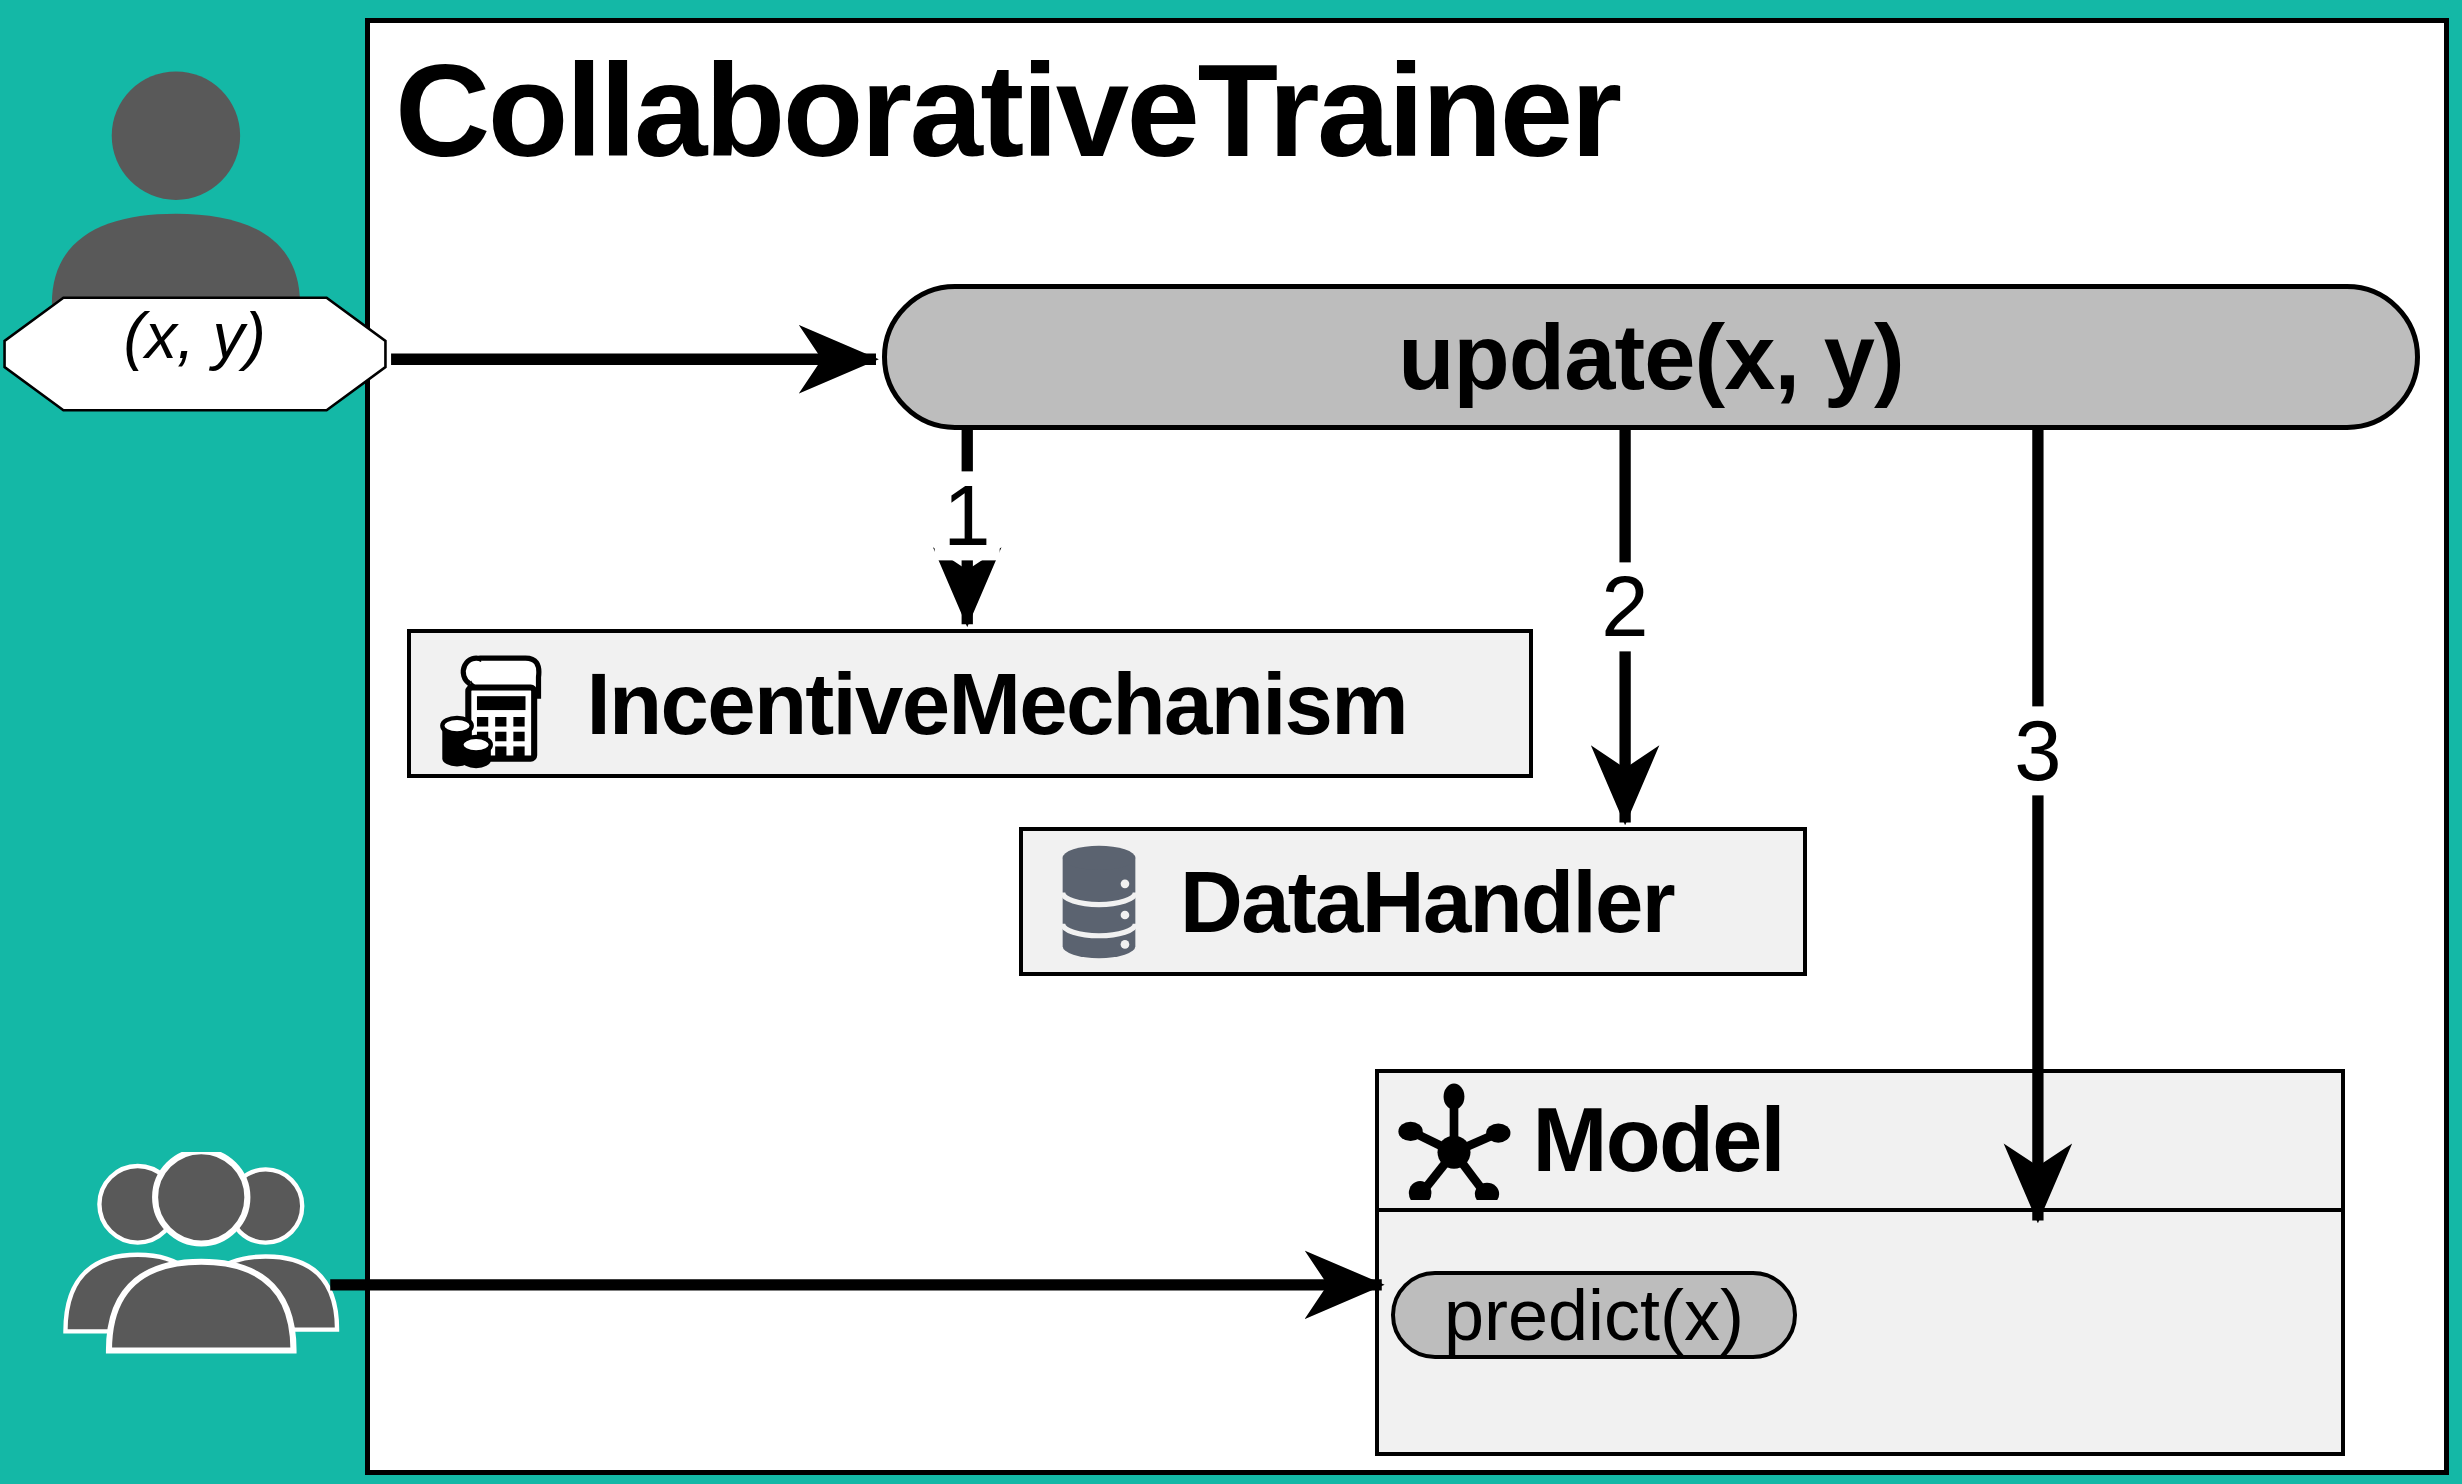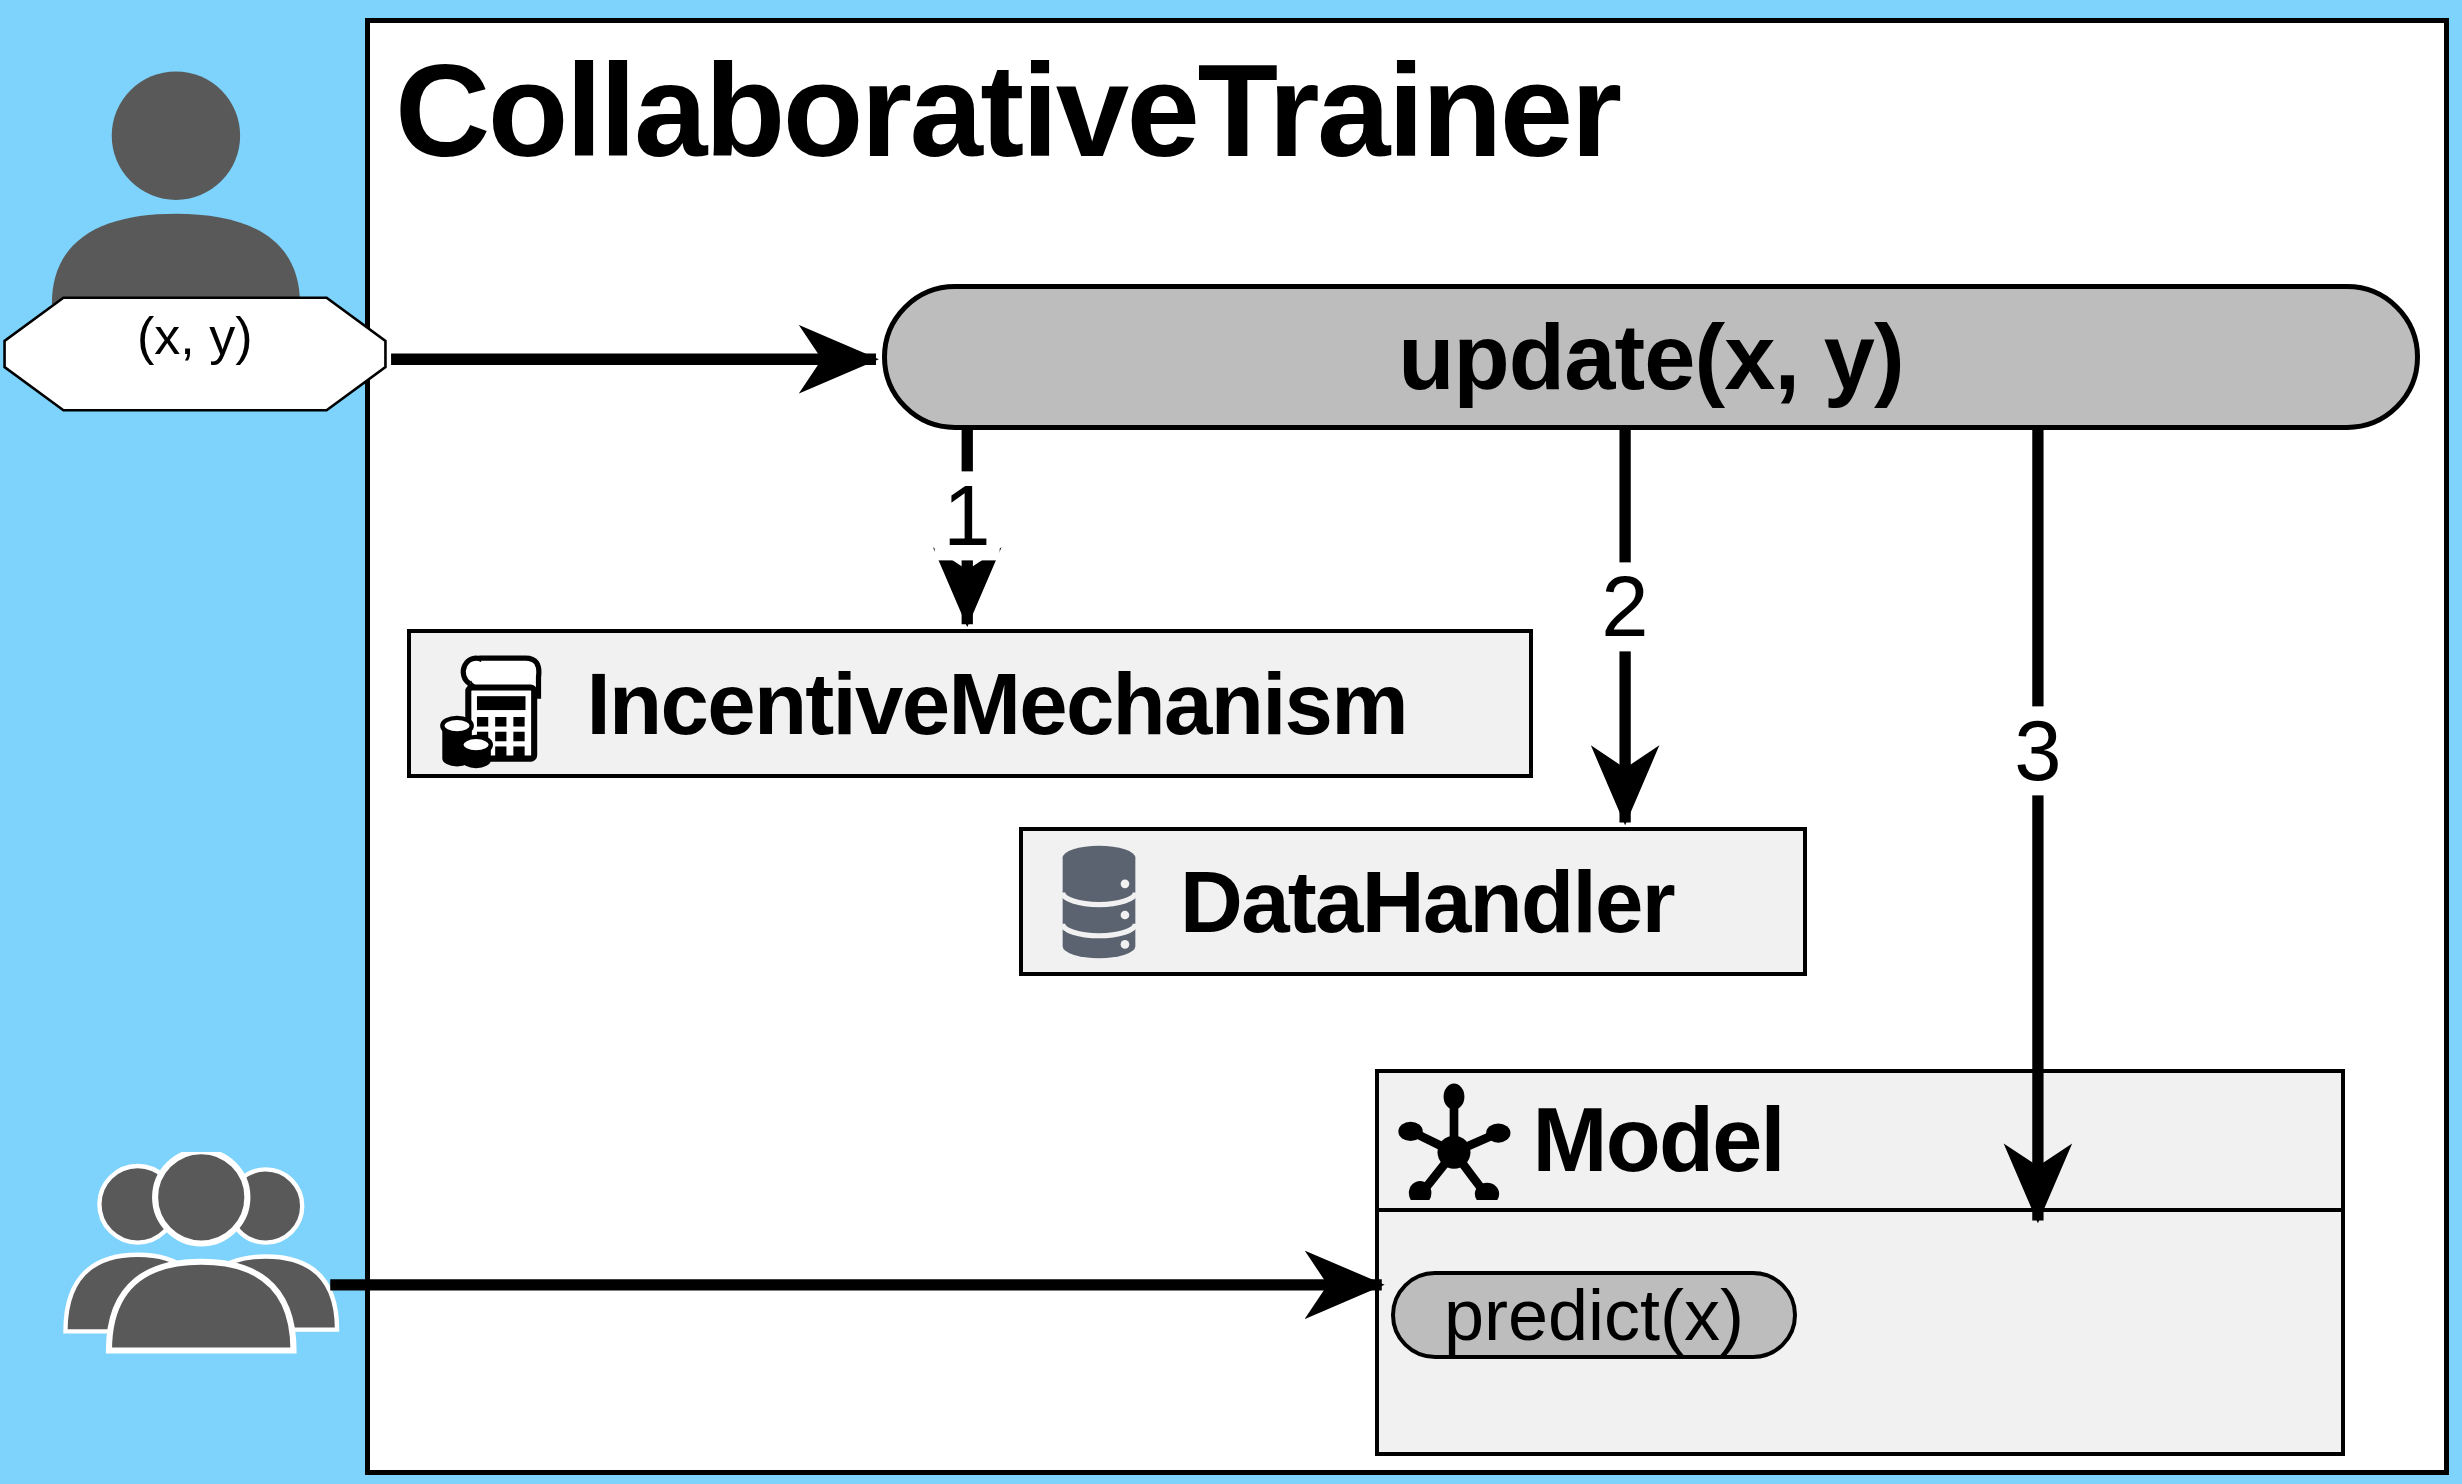--- a/index.html
+++ b/index.html
@@ -1,24 +1,24 @@
 <!DOCTYPE html>
 <html style="font-size:14px"><head>
 <meta charset="utf-8">
 <style>
   html,body{margin:0;padding:0;background:#ffffff;}
   body{font-family:"Liberation Sans", sans-serif; color:#000;}
-  .canvas{position:relative;width:2462px;height:1485px;background:#7dd3fc;overflow:hidden;}
+  .canvas{position:relative;width:2462px;height:1485px;background:#14b8a6;overflow:hidden;}
   .abs{position:absolute;}
 
   
   .outer-box{left:365px;top:18px;width:2084px;height:1457px;border:5.2px solid #000;background:#fff;box-sizing:border-box;}
   .main-title{left:395px;top:35px;font-size:132px;font-weight:700;letter-spacing:-2.6px;white-space:nowrap;}
   .badge-text{left:0;top:0;width:386px;height:80px;display:flex;align-items:center;justify-content:center;
-              font-size:52px;}
+              font-size:64px;font-style:italic;}
 
   
   .pill-adddata{left:882px;top:284px;width:1538px;height:146px;background:#bdbdbd;border:5.2px solid #000;
                 border-radius:78px;box-sizing:border-box;display:flex;align-items:center;justify-content:center;
                 font-size:92px;font-weight:700;letter-spacing:-0.9px;}
 
   
   .comp-box{background:#f1f1f1;border:4.3px solid #000;box-sizing:border-box;display:flex;align-items:center;text-align:right;}
   .box-incentive{left:407px;top:629px;width:1126px;height:149px;}
   .box-datahandler{left:1019px;top:827px;width:788px;height:149px;}

